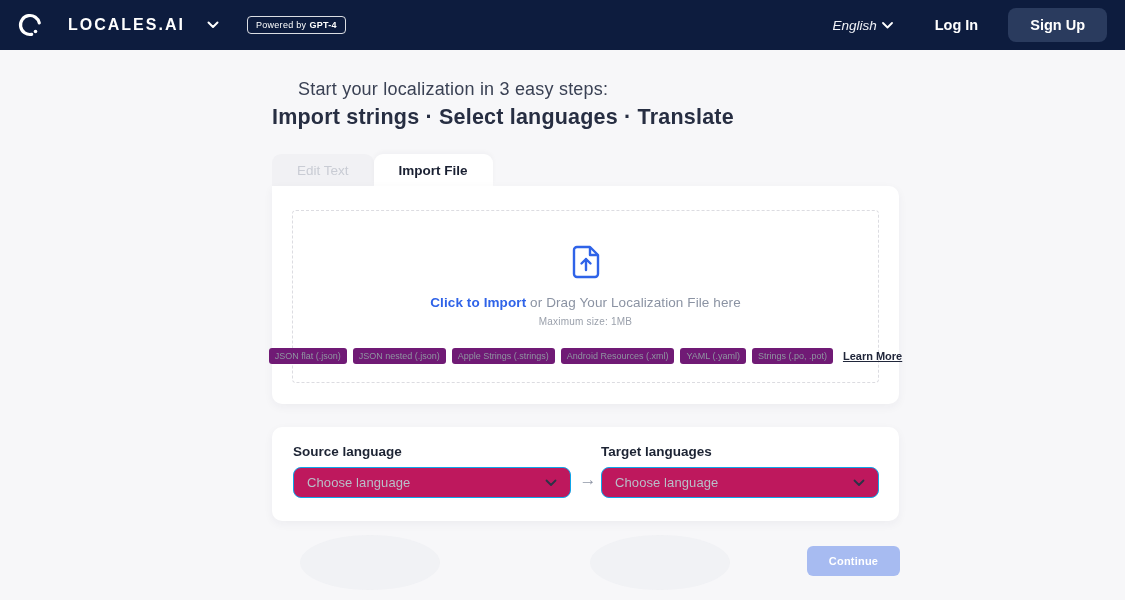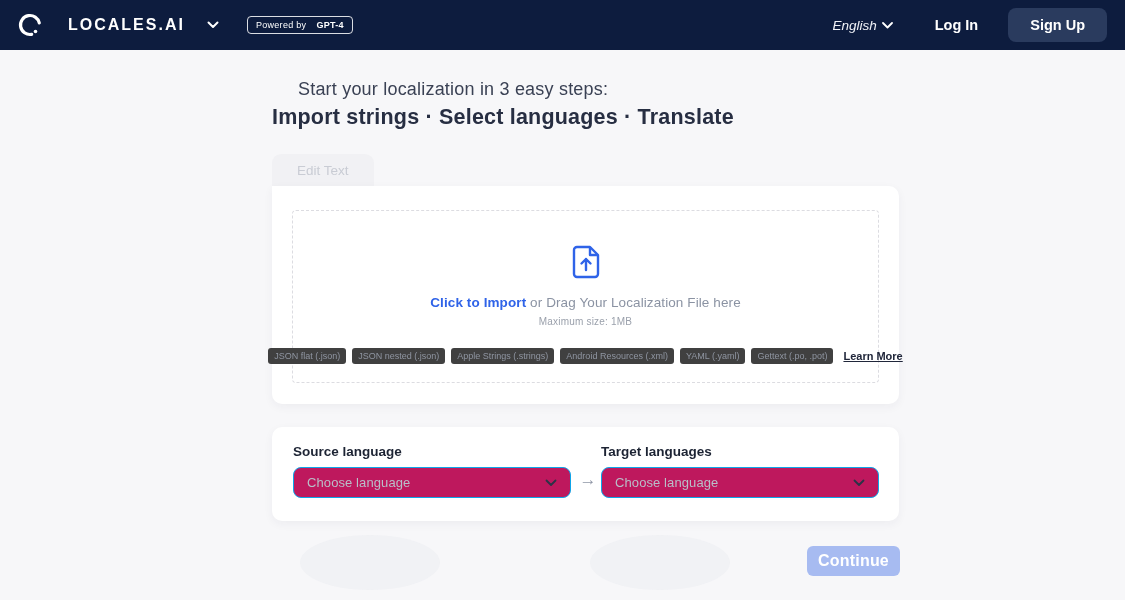--- a/index.html
+++ b/index.html
@@ -28,21 +28,21 @@
   .brand-chevron { margin-left: 22px; display: inline-flex; }
   .powered-badge {
     margin-left: 28px;
     border: 1px solid rgba(255,255,255,0.85);
     border-radius: 4px;
     padding: 3px 8px;
     font-size: 9px; letter-spacing: 0.3px;
     color: #fff; white-space: nowrap;
     display: inline-flex; gap: 3px; align-items: center;
   }
-  .powered-badge b { font-weight: 700; margin-left: 7px; }
+  .powered-badge b { font-weight: 700; }
   .nav-right { display: flex; align-items: center; }
   .lang-switch { display: inline-flex; align-items: center; gap: 5px; font-size: 13.5px; color: #f0f2f7; cursor: pointer; font-style: italic; }
   .login-link { margin-left: 42px; font-size: 14.5px; font-weight: 700; color: #fff; cursor: pointer; }
   .signup-btn {
     margin-left: 30px;
     background: #2a3b5e; color: #fff; border: none;
     height: 34px; padding: 0 22px;
     border-radius: 8px; font-size: 14.5px; font-weight: 700;
     font-family: "Liberation Sans", sans-serif;
     cursor: pointer;
@@ -82,21 +82,21 @@
   .upload-icon { margin-top: 34px; }
   .drop-text { margin-top: 12px; font-size: 13.5px; color: #8b93a3; letter-spacing: 0.1px; }
   .drop-text .click-import { color: #2f63e8; font-weight: 600; cursor: pointer; }
   .max-size { margin-top: 6px; font-size: 10px; color: #9ba1ac; letter-spacing: 0.2px; }
   .formats-row {
     position: absolute; left: 0; right: 0; bottom: 18px;
     display: flex; align-items: center; justify-content: center; gap: 6px;
     padding: 0 10px;
   }
   .format-pill {
-    background: #404040; color: #8f95a1;
+    background: #701a75; color: #8f95a1;
     font-size: 9px; padding: 3px 6px; border-radius: 3px; white-space: nowrap;
   }
   .learn-more {
     margin-left: 4px; font-size: 11px; font-weight: 700; color: #20263a;
     text-decoration: underline; cursor: pointer; white-space: nowrap;
   }
 
   
   .card-langs { left: 272px; top: 427px; width: 627px; height: 94px; }
   .field-label { position: absolute; top: 17px; font-size: 13.5px; font-weight: 700; color: #1c2333; }
@@ -113,21 +113,21 @@
   .select-placeholder { font-size: 13px; color: #b9bfc9; letter-spacing: 0.1px; }
   .flow-arrow {
     position: absolute; left: 303px; top: 43px; width: 26px;
     text-align: center; font-size: 17px; color: #8f96a6;
   }
 
   
   .continue-btn {
     position: absolute; left: 807px; top: 546px; width: 93px; height: 30px;
     background: #a7bbf1; color: #fff; border: none; border-radius: 6px;
-    font-size: 16px; font-weight: 700; font-family: "Liberation Sans", sans-serif;
+    font-size: 11px; font-weight: 700; font-family: "Liberation Sans", sans-serif;
     letter-spacing: 0.2px; cursor: default;
   }
 </style>
 </head>
 <body>
 
 <div class="screen">
 
   <div class="bg-blob blob1"></div>
   <div class="bg-blob blob2"></div>
@@ -163,20 +163,21 @@
     </div>
   </header>
 
   <div class="hero">
     <div class="hero-line1">Start your localization in 3 easy steps:</div>
     <div class="hero-line2">Import strings · Select languages · Translate</div>
   </div>
 
   <div class="tabs">
     <div class="tab tab-inactive">Edit Text</div>
+    <div class="tab tab-active">Import File</div>
   </div>
 
   <section class="card card-import">
     <div class="dropzone">
       <span class="upload-icon">
         <svg width="30" height="34" viewBox="0 0 30 34" fill="none">
           <path d="M3 5 a3 3 0 0 1 3-3 H19 L27 10 V29 a3 3 0 0 1-3 3 H6 a3 3 0 0 1-3-3 Z" stroke="#2f63e8" stroke-width="2.4" stroke-linejoin="round"></path>
           <path d="M19 2 V10 H27" stroke="#2f63e8" stroke-width="2.4" stroke-linejoin="round"></path>
           <path d="M15 25 V14 M15 14 L10.5 18.5 M15 14 L19.5 18.5" stroke="#2f63e8" stroke-width="2.4" stroke-linecap="round" stroke-linejoin="round"></path>
         </svg>
@@ -184,21 +185,21 @@
       <div class="drop-text">
         <span class="click-import">Click to Import</span><span> or Drag Your Localization File here</span>
       </div>
       <div class="max-size">Maximum size: 1MB</div>
       <div class="formats-row">
         <span class="format-pill">JSON flat (.json)</span>
         <span class="format-pill">JSON nested (.json)</span>
         <span class="format-pill">Apple Strings (.strings)</span>
         <span class="format-pill">Android Resources (.xml)</span>
         <span class="format-pill">YAML (.yaml)</span>
-        <span class="format-pill">Gettext (.po, .pot)</span>
+        <span class="format-pill">Strings (.po, .pot)</span>
         <span class="learn-more">Learn More</span>
       </div>
     </div>
   </section>
 
   <section class="card card-langs">
     <div class="field-label label-source">Source language</div>
     <div class="field-label label-target">Target languages</div>
 
     <div class="select-box select-source">

